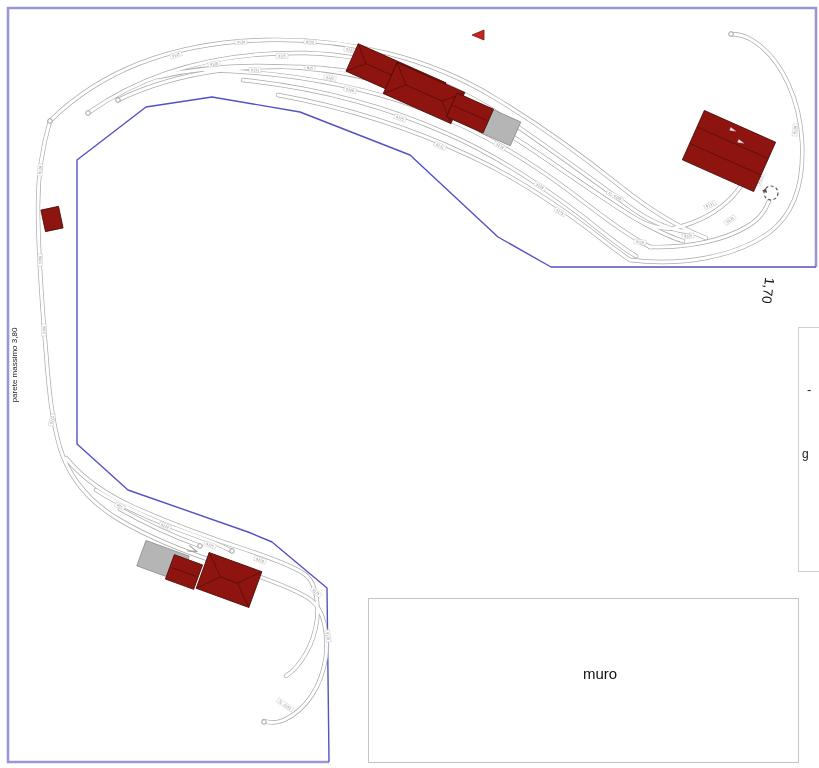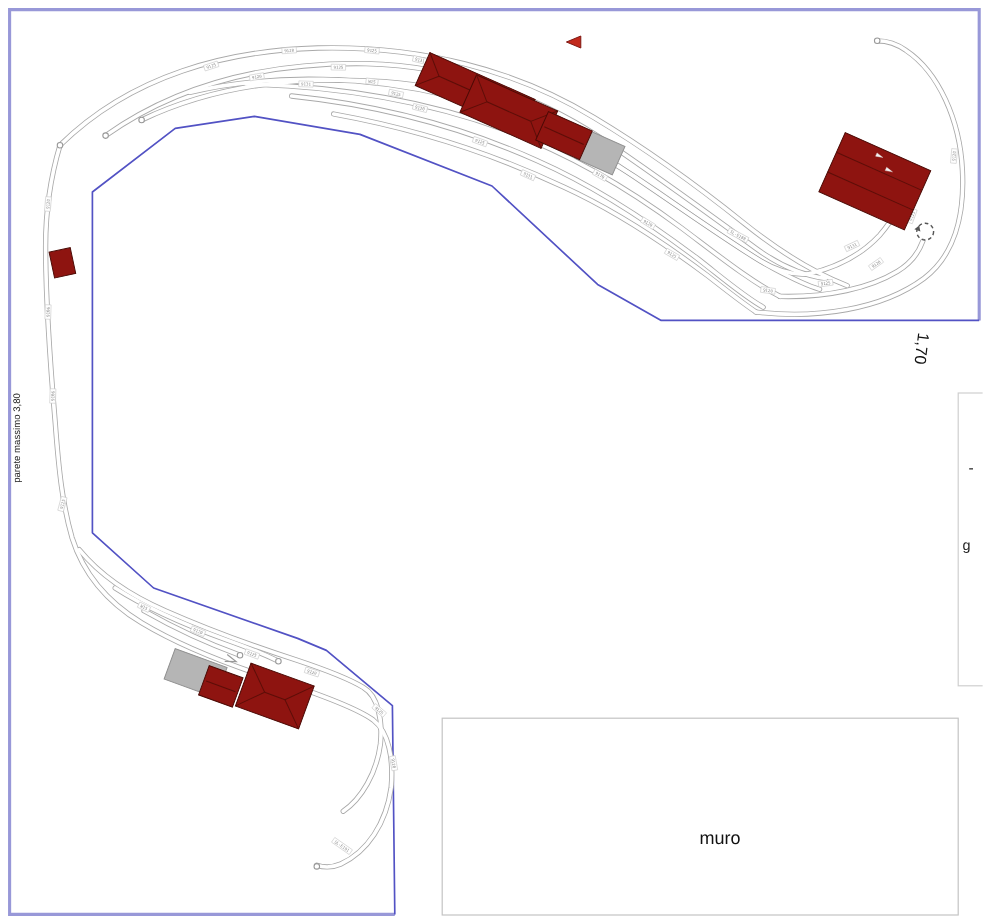--- a/index.html
+++ b/index.html
@@ -15,21 +15,21 @@
   }
   #dim-170{
     left:740px;top:283px;width:56px;text-align:center;font-size:13.5px;color:#111;
     transform:rotate(97deg);
   }
   #muro-box{
     position:absolute;left:368px;top:598px;width:429px;height:163px;
     border:1px solid #c4c4c4;background:#fff;
   }
   #muro-label{
-    position:absolute;left:560px;top:690px;width:80px;text-align:center;
+    position:absolute;left:560px;top:665px;width:80px;text-align:center;
     font-size:15px;color:#111;
   }
   #edge-box{
     position:absolute;left:798px;top:327px;width:40px;height:243px;
     border:1px solid #cfcfcf;background:#fff;
   }
   #edge-frag-dash{left:807px;top:382px;font-size:13px;color:#222;}
   #edge-frag-g{left:802px;top:447px;font-size:12px;color:#222;}
 </style>
 </head>

